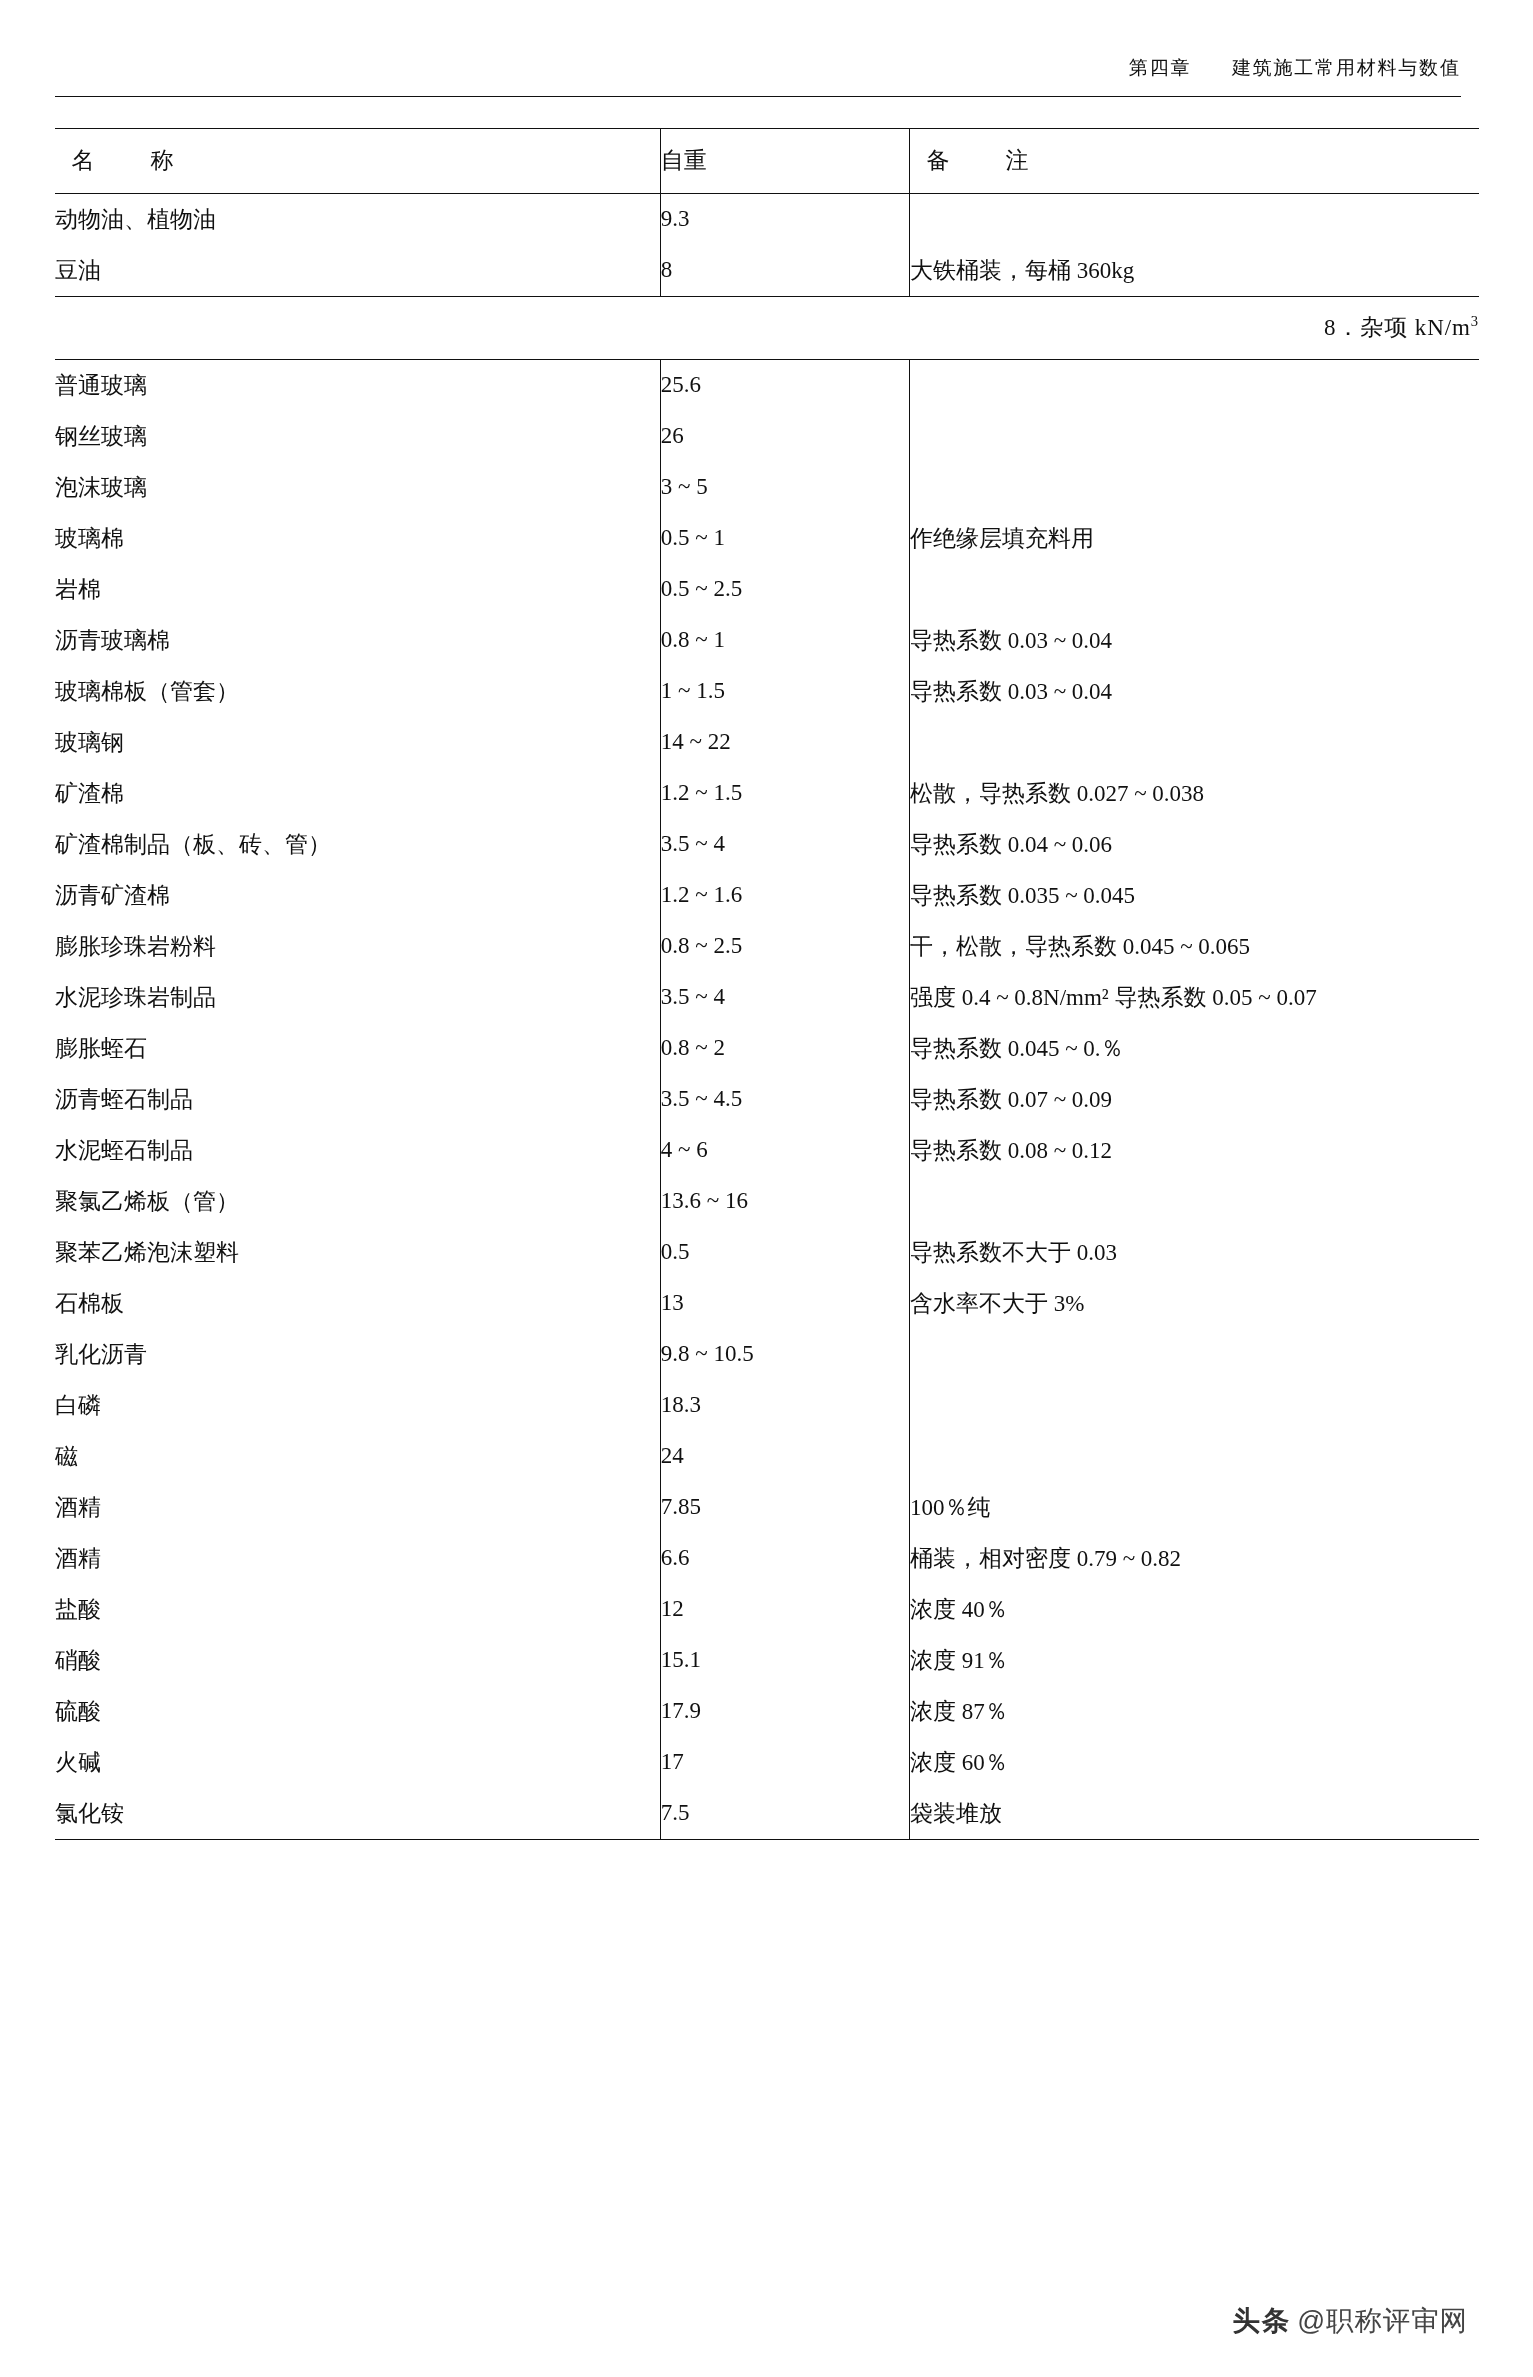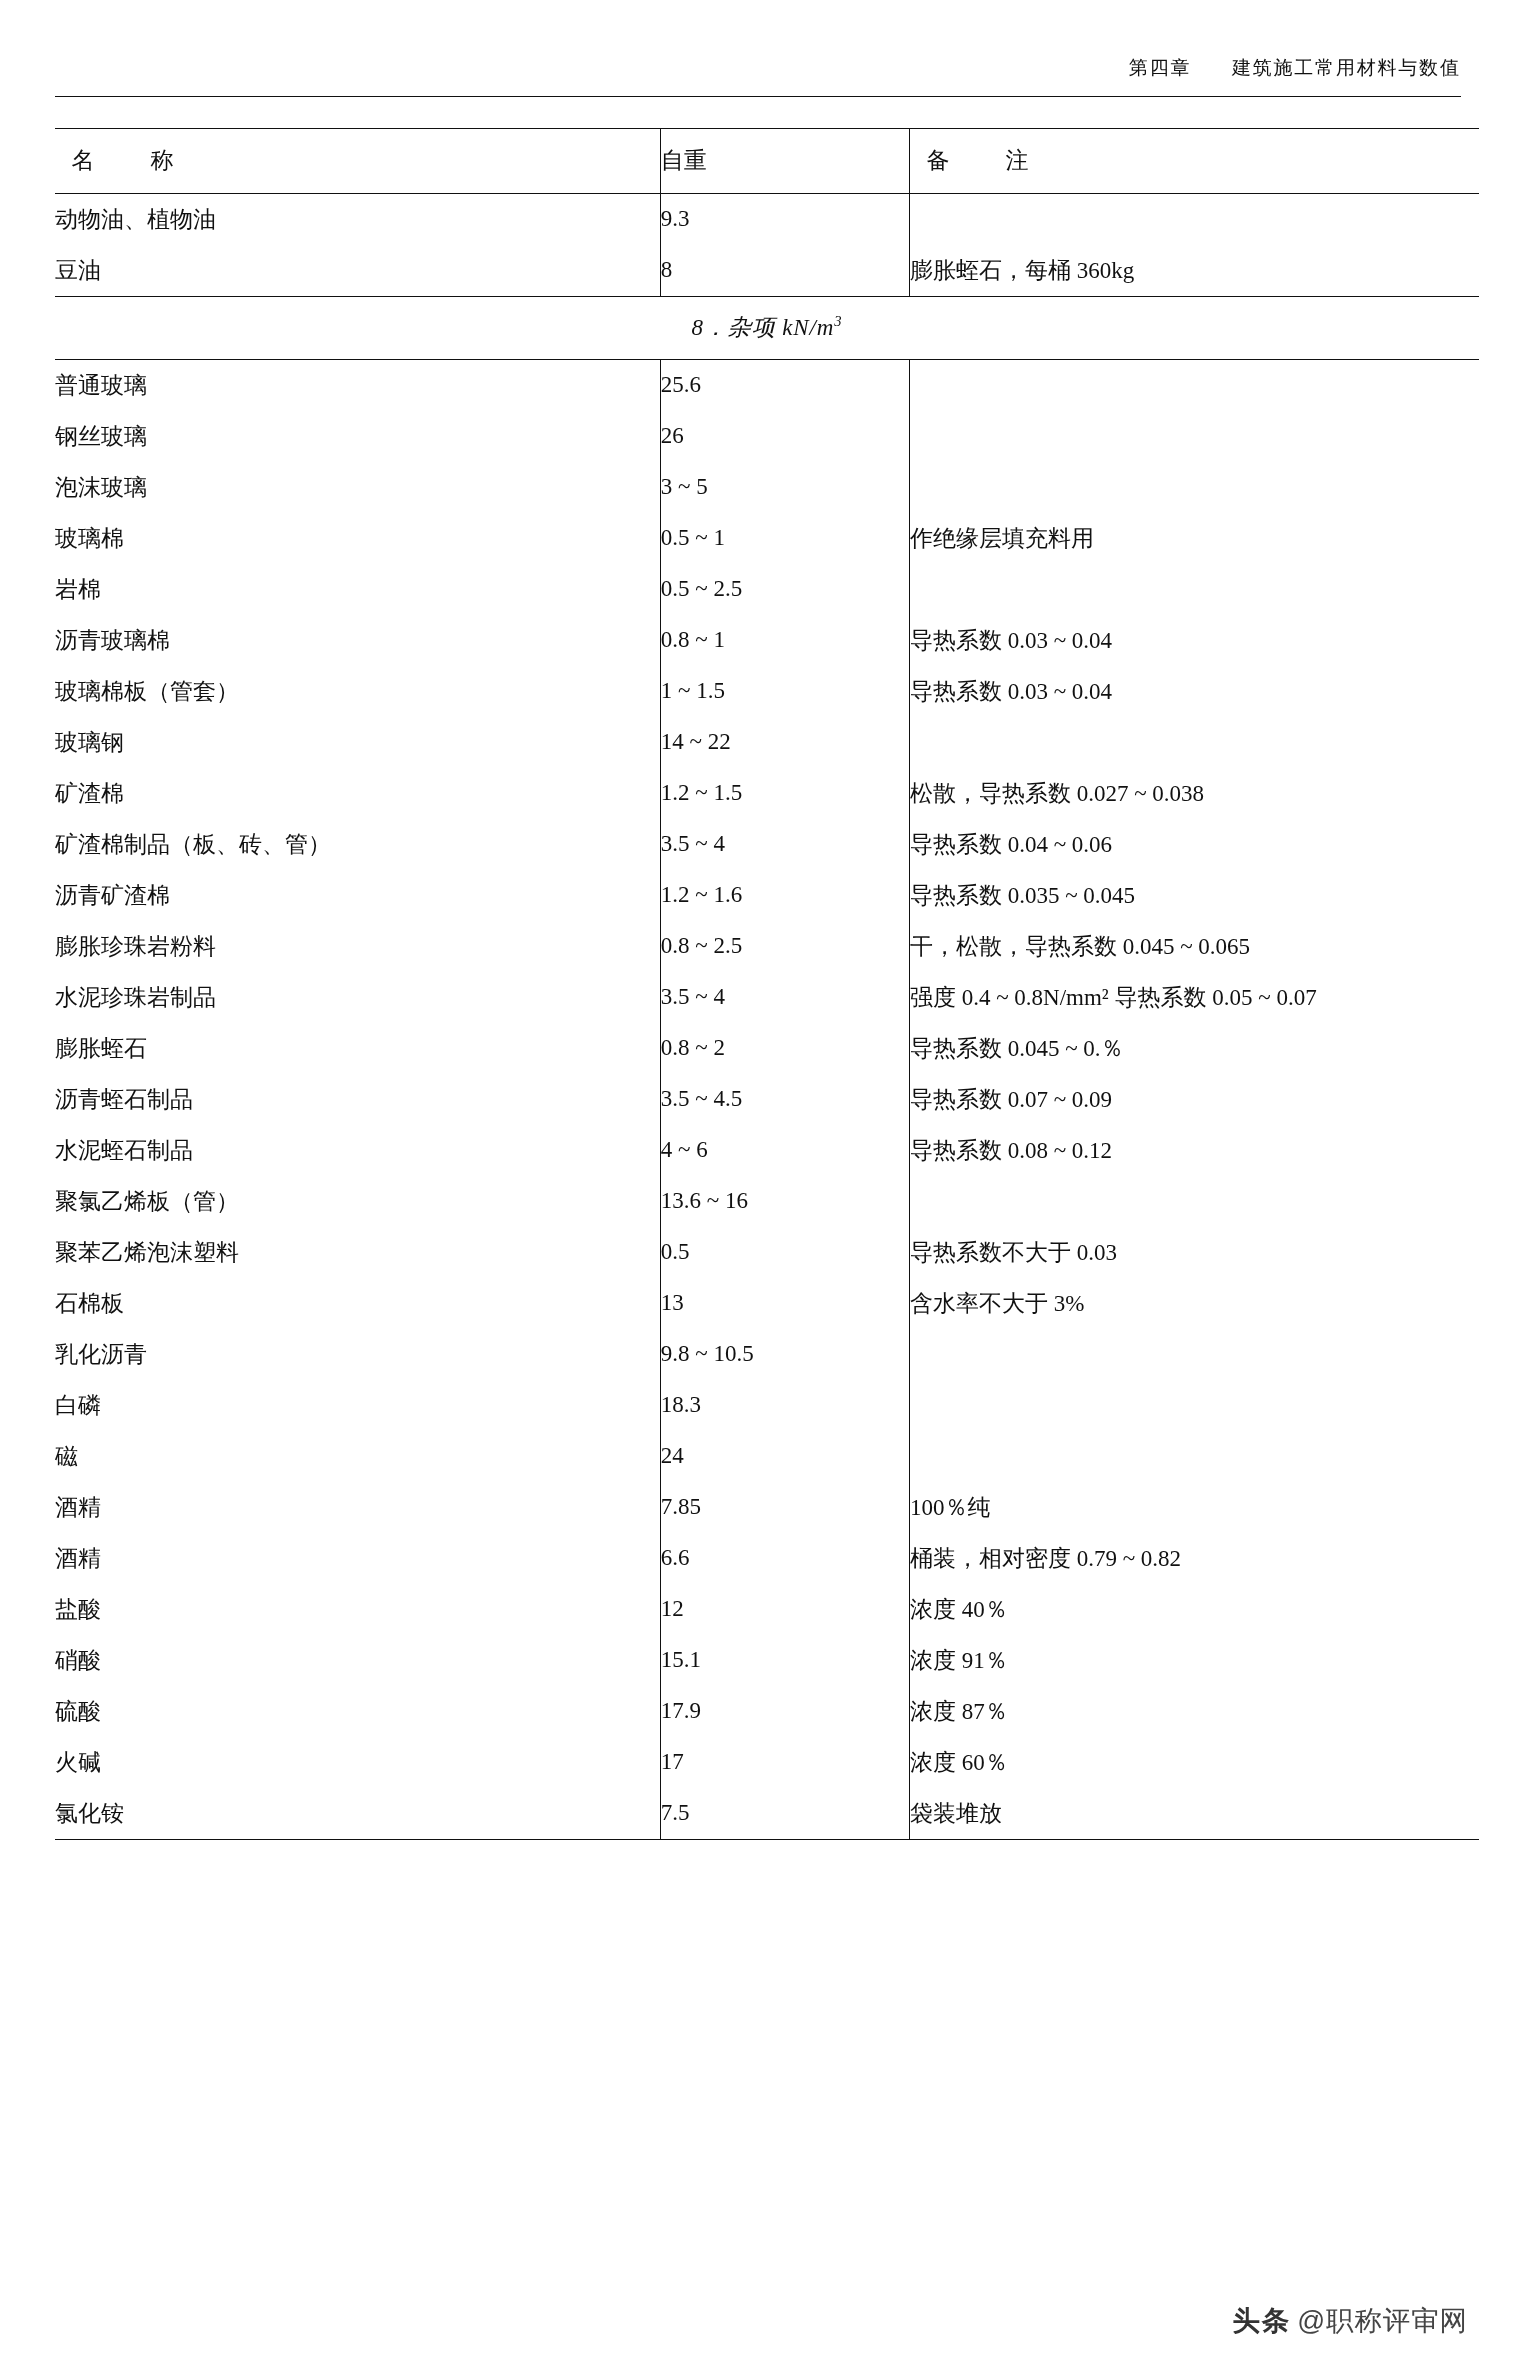--- a/index.html
+++ b/index.html
@@ -94,24 +94,23 @@
   }
   td.weight {
     font-size: 23px;
   }
   td.note {
     padding-left: 22px;
     text-align: left;
     font-size: 23px;
   }
   .sect-row td {
-    text-align: center;
+    text-align: right;
     height: 62px;
     font-size: 23px;
-    font-style: italic;
   }
   .sect-row td span.secttext {
     letter-spacing: 0.9px;
   }
   sup {
     font-size: 14.6px;
     vertical-align: super;
   }
 
   
@@ -162,21 +161,21 @@
             <td><span class="sp">备　注</span></td>
           </tr>
           <tr class="">
             <td class="name">动物油、植物油</td>
             <td class="weight vline-l vline-r">9.3</td>
             <td class="note"></td>
           </tr>
           <tr class="rule-bottom">
             <td class="name">豆油</td>
             <td class="weight vline-l vline-r">8</td>
-            <td class="note">膨胀蛭石，每桶 360kg</td>
+            <td class="note">大铁桶装，每桶 360kg</td>
           </tr>
           <tr class="sect-row rule-bottom">
             <td colspan="3"><span class="secttext"><span>8．</span><span>杂项</span> <span>kN/m</span><sup>3</sup></span></td>
           </tr>
           <tr class="">
             <td class="name">普通玻璃</td>
             <td class="weight vline-l vline-r">25.6</td>
             <td class="note"></td>
           </tr>
           <tr class="">

